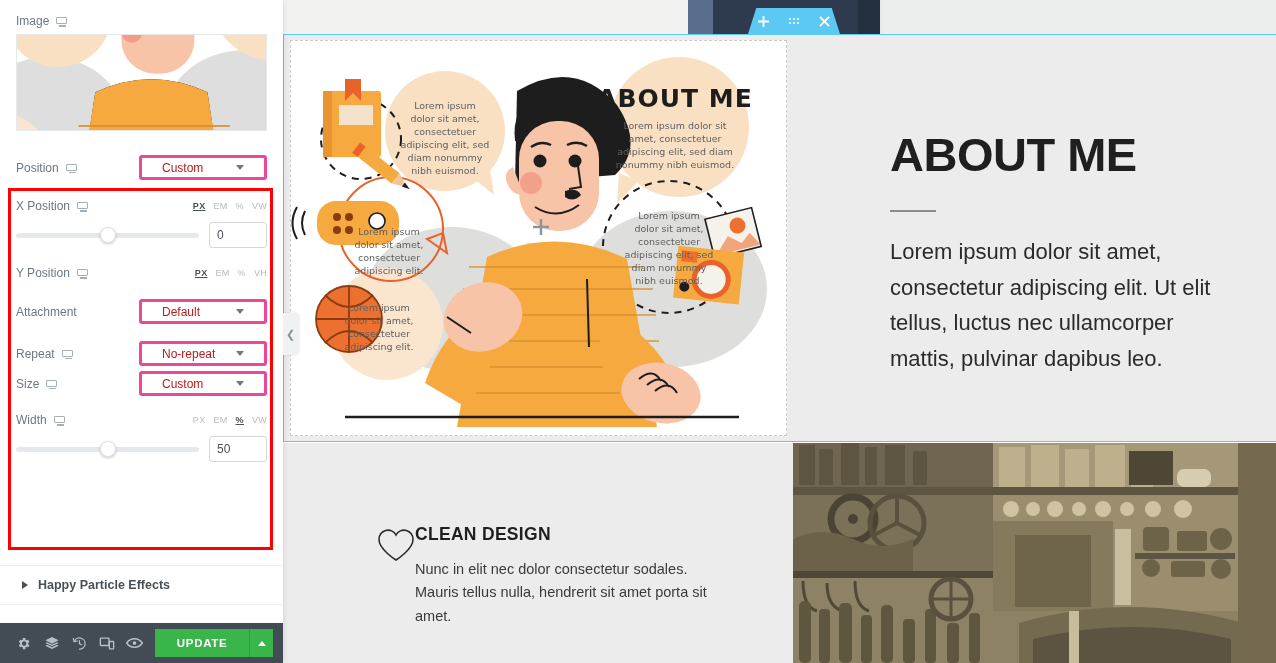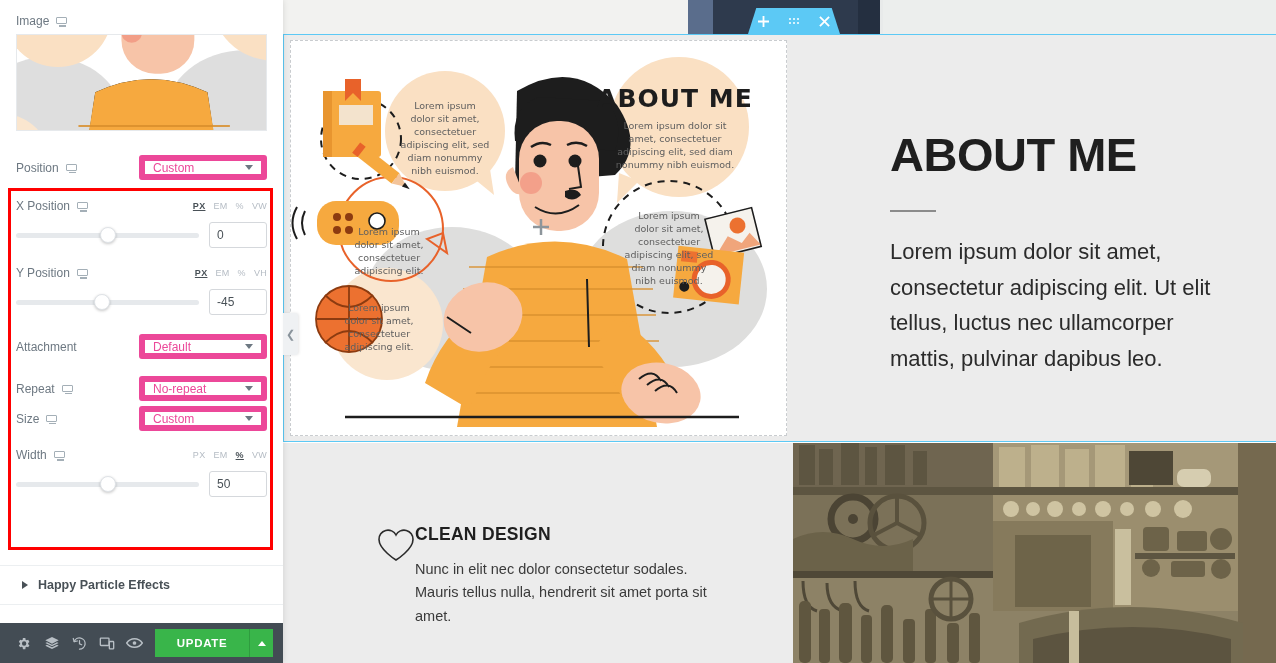--- a/index.html
+++ b/index.html
@@ -44,23 +44,23 @@
   }
   #image-preview svg{position:absolute;left:50%;top:50%;transform:translate(-50%,-50%) scale(1.48);}
 
   
   #highlight{
     position:absolute;left:8px;top:188px;width:265px;height:362px;
     border:3px solid #ff0000;box-sizing:border-box;pointer-events:none;z-index:5;
   }
 
   .select{
-    width:128px;height:25px;border:6px solid #ec4899;border-radius:3px;
+    width:128px;height:25px;border:3px solid #ec4899;border-radius:3px;
     background:#fff;display:flex;align-items:center;justify-content:space-between;
-    padding:0 8px;box-sizing:border-box;font-size:12px;color:#ec4899;cursor:pointer;
+    padding:0 20px;box-sizing:border-box;font-size:12px;color:#b91c1c;cursor:pointer;
     margin-left:auto;
   }
   .caret{width:0;height:0;border-left:4.5px solid transparent;border-right:4.5px solid transparent;border-top:5px solid #6d7882;}
 
   .units{margin-left:auto;display:flex;gap:8px;font-size:9px;color:#b5bcc4;letter-spacing:.3px;}
   .units span{cursor:pointer;}
   .units span.active{color:#495157;text-decoration:underline;font-weight:bold;}
 
   .slider-row{display:flex;align-items:center;padding:0 16px;margin-top:9px;gap:10px;}
   .slider{flex:1 1 auto;height:5px;background:#e6e9ec;border-radius:3px;position:relative;cursor:pointer;}
@@ -266,26 +266,20 @@
       <span class="ctl-label">
         <span>Y Position</span>
         <span class="mon"></span>
       </span>
       <span class="units">
         <span class="active">PX</span>
         <span>EM</span>
         <span>%</span>
         <span>VH</span>
       </span>
-    </div>
-    <div class="slider-row">
-      <div class="slider">
-        <div class="knob" style="left:47%"></div>
-      </div>
-      <input class="numbox" type="text" value="-45" style="">
     </div>
 
     <div class="ctl-row" style="margin-top:19px;height:25px;">
       <span class="ctl-label">
         <span>Attachment</span>
       </span>
       <div class="select">
         <span>Default</span>
         <span class="caret"></span>
       </div>

